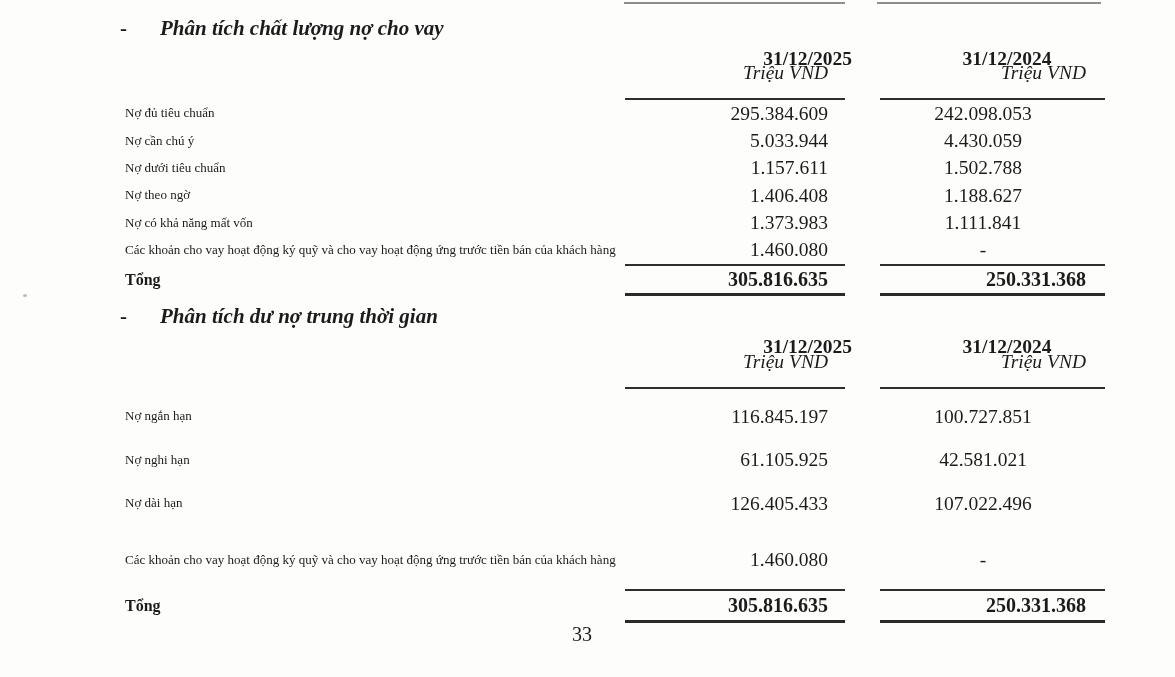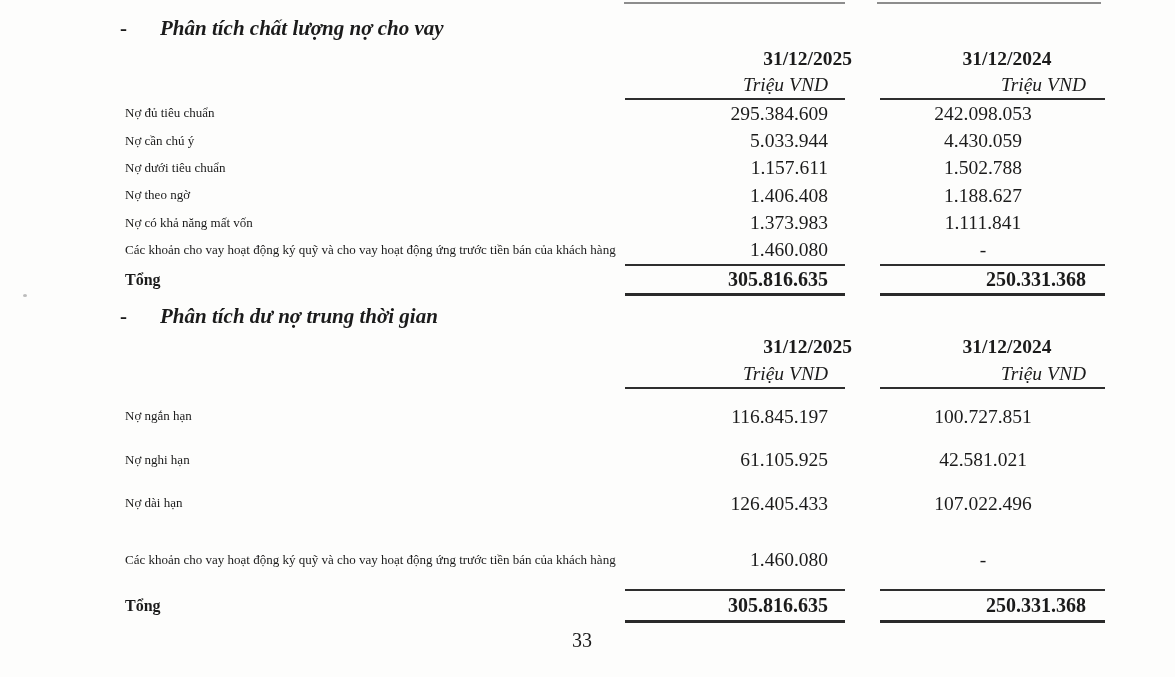--- a/index.html
+++ b/index.html
@@ -44,21 +44,21 @@
   }
 
   .hdr-date { margin-top:3px; height:27px;padding-left:24px; }
   .hdr-date .c1, .hdr-date .c2 { font-weight:bold; }
 
   .hdr-unit { height:28px; align-items:stretch; }
   .hdr-unit .c1, .hdr-unit .c2 {
     font-style:italic;
     border-bottom:2px solid #2e2e2e;
     display:flex; align-items:flex-end; justify-content:flex-end;
-    padding-bottom:2px;
+    padding-bottom:14px;
   }
 
   .s1 .r { min-height:27.3px; }
   .s2 .r { min-height:31.5px;margin-top:12px; }
   .r-multi { align-items:center; }
   .s2 .r-multi { min-height:58px; }
 
   .total { align-items:stretch; font-weight:bold; }
   .s1 .total { min-height:32px; }
   .s2 .total { min-height:34px; }
@@ -67,21 +67,20 @@
     font-size:20px;
     border-top:2px solid #2e2e2e;
     border-bottom:3px solid #2a2a2a;
     display:flex; align-items:center; justify-content:flex-end;
   }
 
   .s2 { margin-top:6px; }
   .s2 .hdr-date { margin-top:4px; }
 
   .page-number {
-    margin-top:6px;
     padding-left:572px;
     font-size:20px;
   }
 </style>
 </head>
 <body>
 
 <div class="page">
 
   <div class="topline topline-1"></div>

